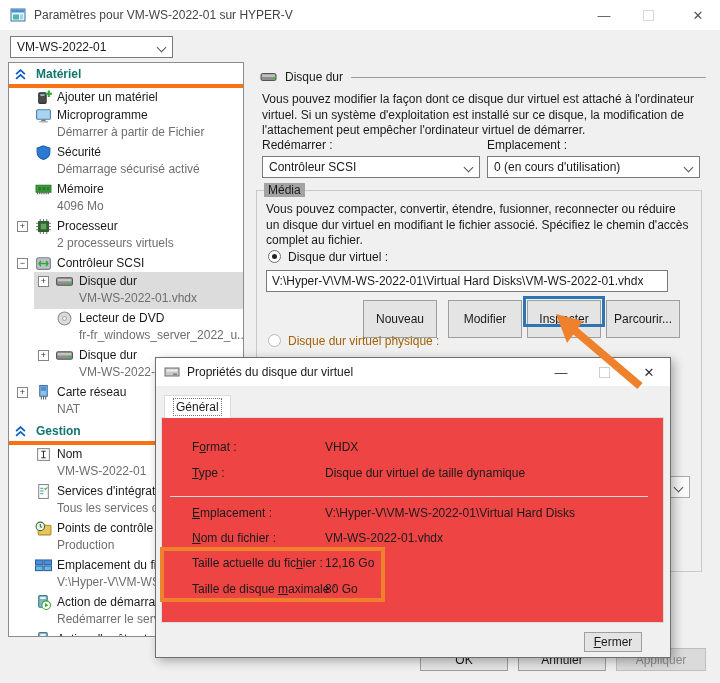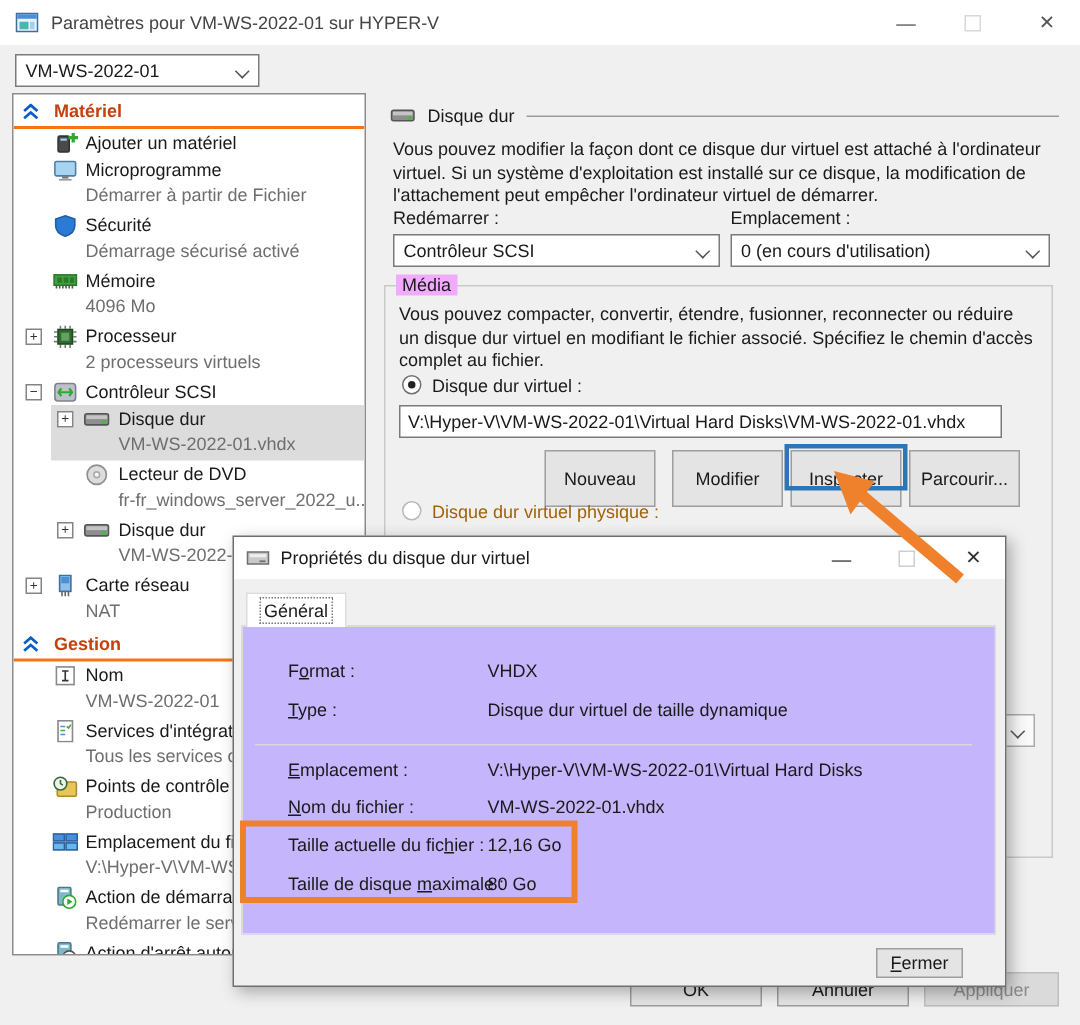--- a/index.html
+++ b/index.html
@@ -20,42 +20,42 @@
                border-bottom:1.4px solid #555;transform:rotate(45deg);}
   .vmsel{position:absolute;left:10px;top:6px;width:163px;}
   .navtri{width:0;height:0;border-style:solid;}
   .back{position:absolute;left:186px;top:40px;border-width:7px 11px 7px 0;border-color:transparent #1F9A1F transparent transparent;}
   .fwd{position:absolute;left:203px;top:40px;border-width:7px 0 7px 11px;border-color:transparent transparent transparent #BFBFBF;}
   .tsep{position:absolute;left:221px;top:37px;width:1px;height:20px;background:#C8C8C8;}
   .refresh{position:absolute;left:227px;top:39px;width:16px;height:16px;}
   
   .tree{position:absolute;left:8px;top:62px;width:236px;height:575px;background:#FFF;border:1px solid #8C8C8C;
         box-sizing:border-box;overflow:hidden;white-space:nowrap;}
-  .tree-head{display:flex;align-items:center;padding:4px 0 3px 6px;border-bottom:2px solid #f97316;
-             color:#c2410c;font-weight:bold;}
+  .tree-head{display:flex;align-items:center;padding:4px 0 3px 6px;border-bottom:4px solid #f97316;
+             color:#0f766e;font-weight:bold;}
   .tree-head svg{margin-right:10px;}
   .trow{position:relative;min-height:16px;padding:2px 0 0 48px;}
   .trow .exp{position:absolute;left:8px;top:4px;width:9px;height:9px;border:1px solid #848484;background:#FFF;
              font-size:9px;line-height:8px;text-align:center;color:#333;}
   .trow .ticon{position:absolute;left:26px;top:2px;width:17px;height:15px;}
   .tsub{padding:1px 0 4px 48px;color:#6E6E6E;}
   .l1 .trow{padding-left:70px;}
   .l1 .trow .exp{left:29px;}
   .l1 .trow .ticon{left:47px;}
   .l1 .tsub{padding-left:70px;}
   .l1.sel{background:linear-gradient(to right,transparent 25px,#DCDCDC 25px);}
   
   .panel{position:absolute;left:252px;top:62px;width:456px;height:580px;}
   .phead{position:absolute;left:8px;top:8px;width:446px;display:flex;align-items:center;}
   .phead .ptitle{margin:0 8px;}
   .phead .hline{flex:1;height:1px;background:#9B9B9B;}
   .pdesc{position:absolute;left:10px;top:30px;width:436px;line-height:15.5px;}
   .flabel{position:absolute;}
   .groupbox{position:absolute;left:4px;top:128px;width:446px;height:382px;border:1px solid #C9C9C9;box-sizing:border-box;}
-  .grouplabel{position:absolute;left:12px;top:121px;background:#f0abfc;padding:0 4px;}
+  .grouplabel{position:absolute;left:12px;top:121px;background:#a3a3a3;padding:0 4px;}
   .gdesc{position:absolute;left:14px;top:140px;width:424px;line-height:15.5px;}
   .radio{width:13px;height:13px;border:1px solid #707070;border-radius:50%;background:#FFF;box-sizing:border-box;
          display:inline-block;vertical-align:-2px;margin-right:7px;}
   .radio.on::after{content:"";display:block;width:5px;height:5px;margin:3px;border-radius:50%;background:#222;}
   .radio.dis{border-color:#B8B8B8;}
   .pathfield{position:absolute;left:14px;top:208px;width:402px;height:22px;background:#FFF;border:1px solid #7A7A7A;
              box-sizing:border-box;display:flex;align-items:center;padding:0 5px;white-space:nowrap;overflow:hidden;}
   .btn{background:#E4E4E4;border:1px solid #9E9E9E;box-sizing:border-box;display:flex;align-items:center;
        justify-content:center;font-size:12px;color:#1A1A1A;}
   .btn.dis{background:#DADADA;border-color:#BEBEBE;color:#8C8C8C;}
@@ -64,21 +64,21 @@
   .footbtn{position:absolute;top:648px;width:88px;height:23px;z-index:1;}
   
   .dlg{position:absolute;left:155px;top:357px;width:516px;height:301px;background:#F0F0F0;border:1px solid #6E6E6E;
        box-sizing:border-box;z-index:10;box-shadow:3px 3px 10px rgba(0,0,0,.3);}
   .dlg-tb{position:absolute;left:0;top:0;width:100%;height:28px;background:#FFF;display:flex;align-items:center;}
   .dlg-tb .dico{margin:0 7px 0 8px;width:16px;height:14px;}
   .dbtn{position:absolute;top:0;width:30px;height:28px;display:flex;align-items:center;justify-content:center;color:#333;font-size:13px;}
   .tab{position:absolute;left:8px;top:37px;height:23px;padding:0 9px;background:#FFF;border:1px solid #DCDCDC;
        border-bottom:none;box-sizing:border-box;display:flex;align-items:center;z-index:2;}
   .tab .inner{outline:1px dotted #777;padding:1px 2px;}
-  .page{position:absolute;left:5px;top:59px;width:503px;height:206px;background:#c4b5fd;border:1px solid #DCDCDC;box-sizing:border-box;}
+  .page{position:absolute;left:5px;top:59px;width:503px;height:206px;background:#ef4444;border:1px solid #DCDCDC;box-sizing:border-box;}
   .drow-l{position:absolute;left:30px;white-space:nowrap;}
   .drow-v{position:absolute;left:163px;white-space:nowrap;}
   .dhr{position:absolute;left:8px;top:78px;width:478px;height:1px;background:#D9D9D9;}
   .fermer{position:absolute;left:428px;top:274px;width:58px;height:20px;}
   
   .hl-blue{position:absolute;left:523px;top:296px;width:82px;height:31px;border:3px solid #2E75B6;box-sizing:border-box;z-index:5;}
   .hl-orange{position:absolute;left:160px;top:547px;width:225px;height:55px;border:4px solid #F0812C;box-sizing:border-box;z-index:30;}
   .arrow{position:absolute;left:543px;top:296px;width:125px;height:100px;z-index:31;}
   u{text-decoration:underline;}
 </style>

